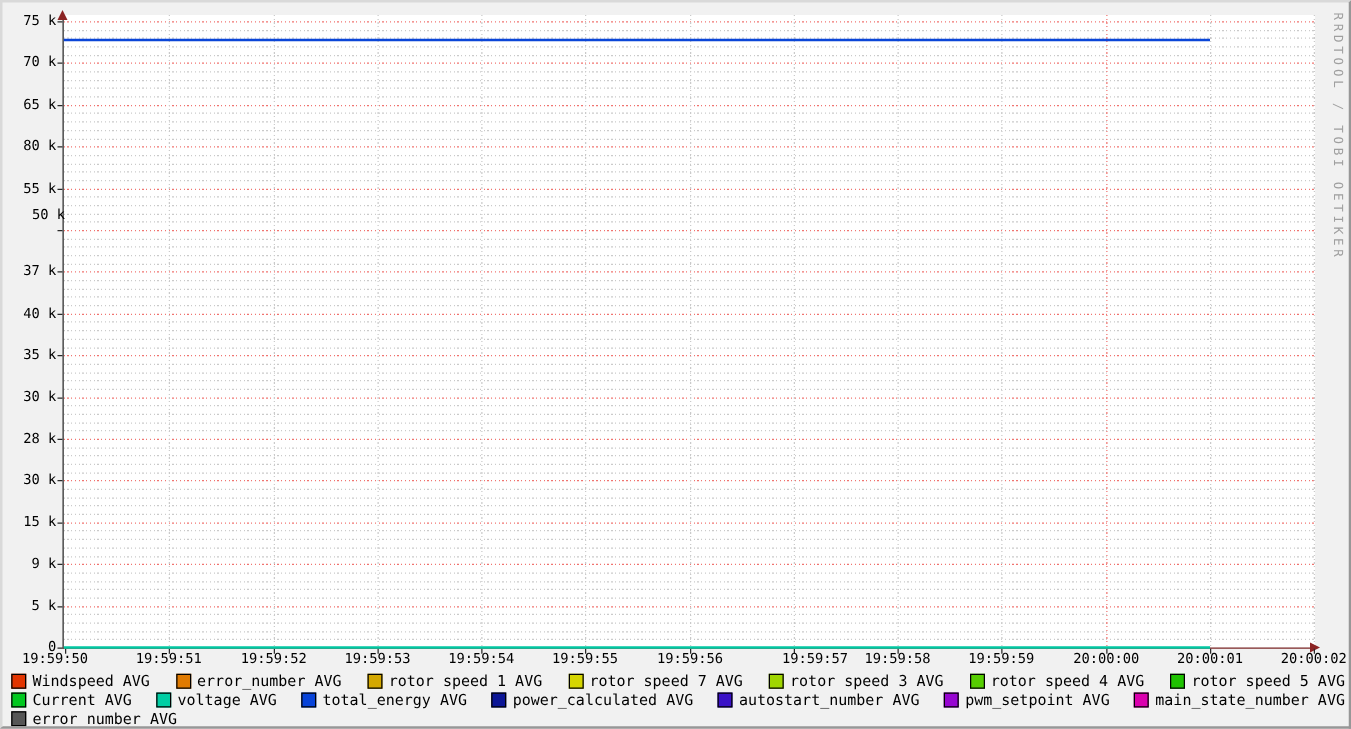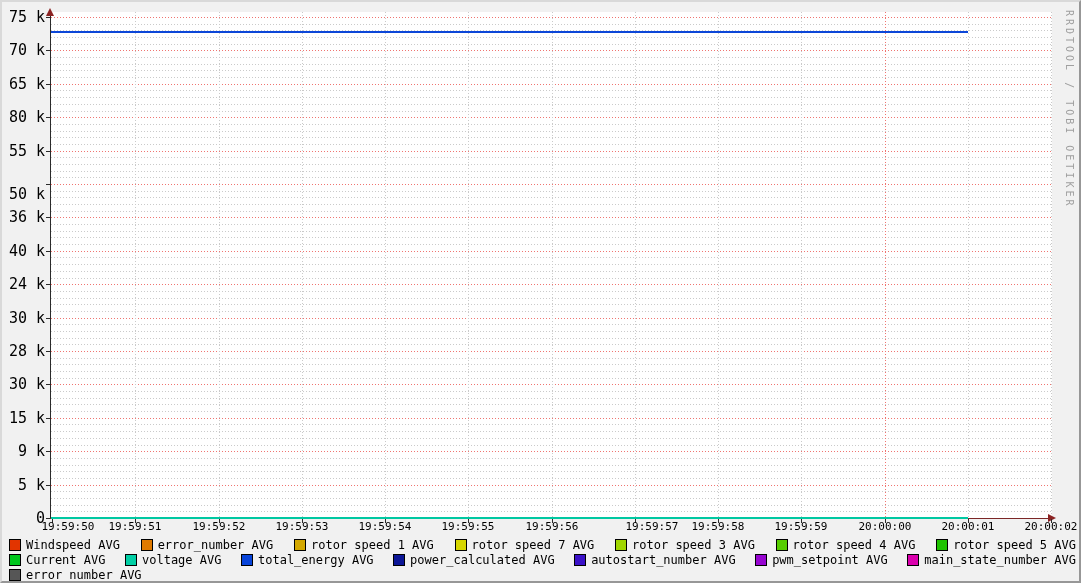--- a/index.html
+++ b/index.html
@@ -17,21 +17,21 @@
   .grid-h{position:absolute; left:0; width:1001px; height:1px;
     background-image:repeating-linear-gradient(90deg, var(--c) 0 1px, transparent 1px 3px);}
   .grid-v{position:absolute; top:0; width:1px; height:506px;
     background-image:repeating-linear-gradient(180deg, var(--c) 0 1px, transparent 1px 3px);}
   .series-line{position:absolute; height:2px;}
   .axis{position:absolute; background:#2a2a2a;}
   #x-axis{background:#7c2727;}
   .tick-x{position:absolute; width:1px; height:4px; top:517px; background:#2a2a2a;}
   .tick-y{position:absolute; width:4px; height:1px; left:44px; background:#2a2a2a;}
   .y-tick-label{position:absolute; left:0; width:43px; text-align:right;
-    font-size:15px; line-height:12px;}
+    font-size:11px; line-height:12px;}
   .x-tick-label{position:absolute; width:84px; text-align:center; top:519px;
     font-size:11px; line-height:12px;}
   .arrow-up{position:absolute; left:44px; top:6px; width:0; height:0;
     border-left:4px solid transparent; border-right:4px solid transparent;
     border-bottom:8px solid #8b2323;}
   .arrow-right{position:absolute; left:1046px; top:512px; width:0; height:0;
     border-top:4px solid transparent; border-bottom:4px solid transparent;
     border-left:8px solid #8b2323;}
   #watermark{
     left:1073px; top:8px; transform:rotate(90deg); transform-origin:top left;
@@ -205,21 +205,21 @@
         <div>main_state_number AVG</div>
       </div>
     </div>
   <div class="legend-row" id="legend-row-3">
       <div class="legend-item">
         <div class="legend-swatch" style="background: rgb(86, 86, 86);"></div>
         <div>error_number AVG</div>
       </div>
     </div>
 <div class="tick-x" style="left: 50px;"></div>
-    <div class="x-tick-label" style="left: 24px;">19:59:50</div>
+    <div class="x-tick-label" style="left: 0;">19:59:50</div>
     <div class="tick-x" style="left: 133px;"></div>
     <div class="x-tick-label" style="left: 91px;">19:59:51</div>
     <div class="tick-x" style="left: 217px;"></div>
     <div class="x-tick-label" style="left: 175px;">19:59:52</div>
     <div class="tick-x" style="left: 300px;"></div>
     <div class="x-tick-label" style="left: 258px;">19:59:53</div>
     <div class="tick-x" style="left: 383px;"></div>
     <div class="x-tick-label" style="left: 341px;">19:59:54</div>
     <div class="tick-x" style="left: 466px;"></div>
     <div class="x-tick-label" style="left: 424px;">19:59:55</div>
@@ -244,27 +244,27 @@
     <div class="y-tick-label" style="top: 443px;">9 k</div>
     <div class="tick-y" style="top: 449px;"></div>
     <div class="y-tick-label" style="top: 410px;">15 k</div>
     <div class="tick-y" style="top: 416px;"></div>
     <div class="y-tick-label" style="top: 376px;">30 k</div>
     <div class="tick-y" style="top: 382px;"></div>
     <div class="y-tick-label" style="top: 343px;">28 k</div>
     <div class="tick-y" style="top: 349px;"></div>
     <div class="y-tick-label" style="top: 310px;">30 k</div>
     <div class="tick-y" style="top: 316px;"></div>
-    <div class="y-tick-label" style="top: 276px;">24 k</div>
+    <div class="y-tick-label" style="top: 276px;">35 k</div>
     <div class="tick-y" style="top: 282px;"></div>
     <div class="y-tick-label" style="top: 243px;">40 k</div>
     <div class="tick-y" style="top: 249px;"></div>
-    <div class="y-tick-label" style="top: 209px;">36 k</div>
+    <div class="y-tick-label" style="top: 209px;">37 k</div>
     <div class="tick-y" style="top: 215px;"></div>
-    <div class="y-tick-label" style="top: 186px;">50 k</div>
+    <div class="y-tick-label" style="top: 164px; padding-left: 7px;">50 k</div>
     <div class="tick-y" style="top: 182px;"></div>
     <div class="y-tick-label" style="top: 143px;">55 k</div>
     <div class="tick-y" style="top: 149px;"></div>
     <div class="y-tick-label" style="top: 109px;">80 k</div>
     <div class="tick-y" style="top: 115px;"></div>
     <div class="y-tick-label" style="top: 76px;">65 k</div>
     <div class="tick-y" style="top: 82px;"></div>
     <div class="y-tick-label" style="top: 42px;">70 k</div>
     <div class="tick-y" style="top: 48px;"></div>
     <div class="y-tick-label" style="top: 9px;">75 k</div>

